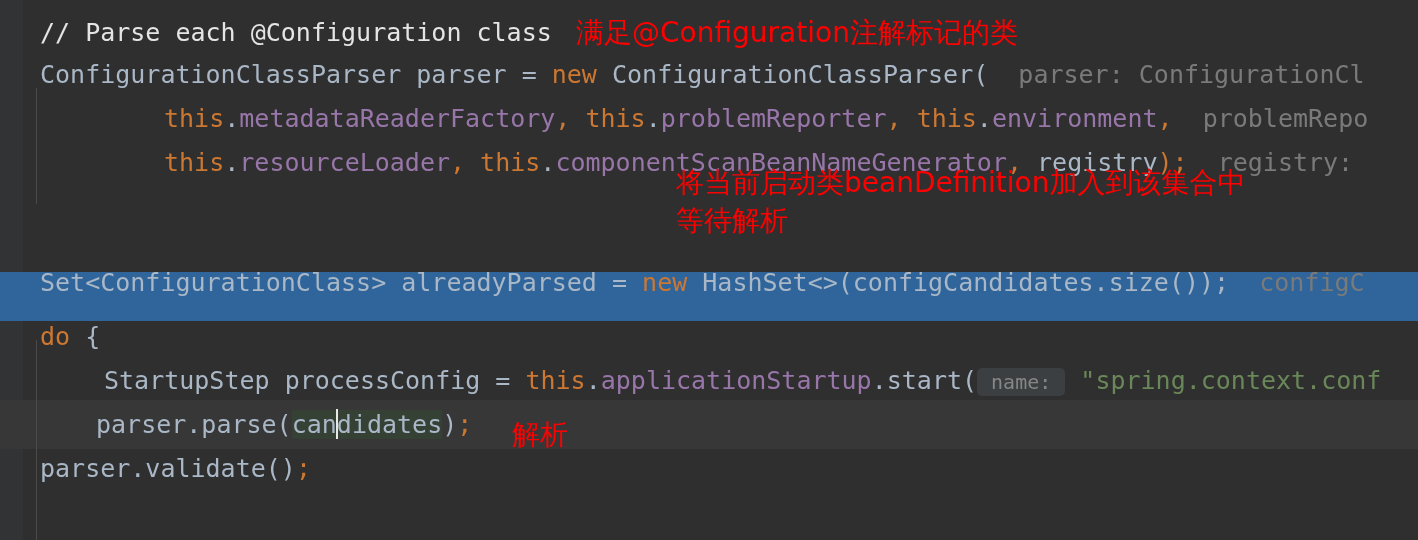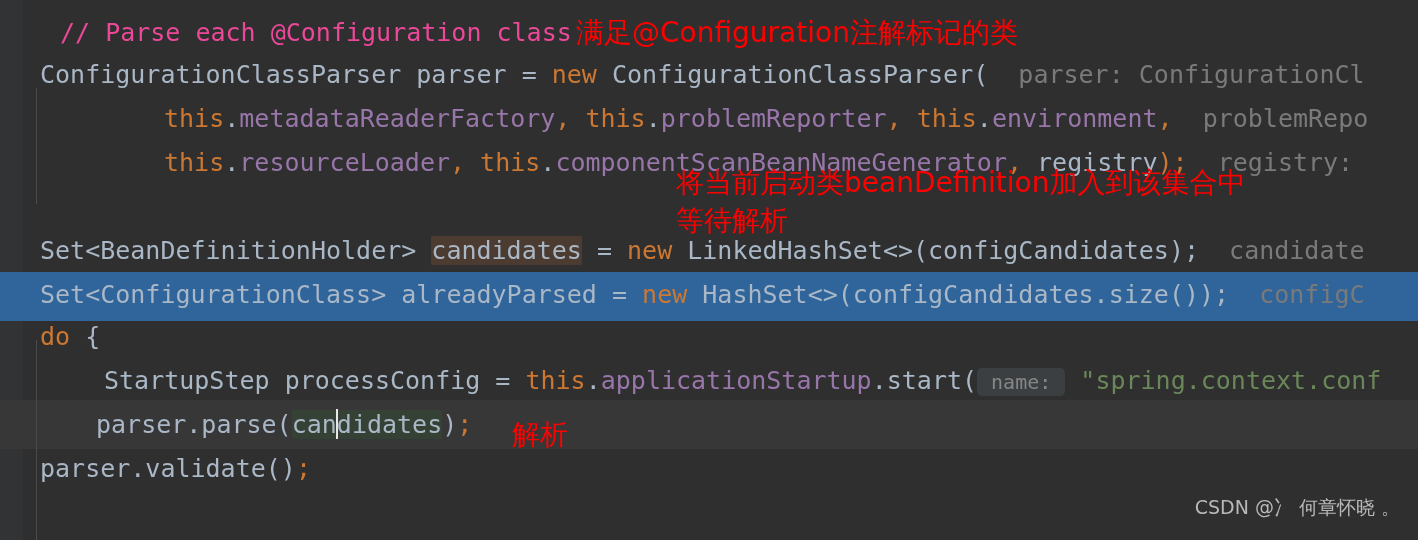--- a/index.html
+++ b/index.html
@@ -49,21 +49,21 @@
     left: 0;
     height: 49px;
     line-height: 49px;
     white-space: pre;
     padding-left: 40px;
     box-sizing: border-box;
   }
   .tok { white-space: pre; }
 
   
-  .c-comment  { color: #ec4899; margin-left: 20px; }
+  .c-comment  { color: #e5e5e5; }
   .c-plain    { color: #a9b7c6; }
   .c-kw       { color: #cc7832; margin-top: 48px; }
   .c-field    { color: #9876aa; }
   .c-this     { color: #cc7832; }
   .c-semi     { color: #cc7832; }
   .c-str      { color: #6a8759; }
   .c-hint     { color: #7a7a7a; }
 
   
   .inlay {
@@ -131,32 +131,30 @@
   <div class="indent-guide" style="left:36px; top:340px; height:200px;"></div>
 
   <div class="line" style="top:8px"><span class="tok c-comment">// Parse each @Configuration class</span></div>
 
   <div class="line" style="top:50px"><span class="tok c-plain">ConfigurationClassParser</span><span class="tok c-plain"> </span><span class="tok c-plain">parser</span><span class="tok c-plain"> = </span><span class="tok c-kw">new</span><span class="tok c-plain"> ConfigurationClassParser(</span><span class="tok c-hint">  parser: ConfigurationCl</span></div>
 
   <div class="line" style="top:94px; padding-left:164px;"><span class="tok c-this">this</span><span class="tok c-plain">.</span><span class="tok c-field">metadataReaderFactory</span><span class="tok c-semi">, </span><span class="tok c-this">this</span><span class="tok c-plain">.</span><span class="tok c-field">problemReporter</span><span class="tok c-semi">, </span><span class="tok c-this">this</span><span class="tok c-plain">.</span><span class="tok c-field">environment</span><span class="tok c-semi">,</span><span class="tok c-hint">  problemRepo</span></div>
 
   <div class="line" style="top:138px; padding-left:164px;"><span class="tok c-this">this</span><span class="tok c-plain">.</span><span class="tok c-field">resourceLoader</span><span class="tok c-semi">, </span><span class="tok c-this">this</span><span class="tok c-plain">.</span><span class="tok c-field">componentScanBeanNameGenerator</span><span class="tok c-semi">, </span><span class="tok c-plain">registry</span><span class="tok c-semi">);</span><span class="tok c-hint">  registry:</span></div>
 
-  <div class="line" style="top:226px"><span class="tok c-plain">Set&lt;BeanDefinitionHolder&gt;</span><span class="tok c-plain"> </span><span class="tok c-plain hl-write">candidates</span><span class="tok c-plain"> = </span><span class="tok c-kw">new</span><span class="tok c-plain"> LinkedHashSet&lt;&gt;(configCandidates);</span><span class="tok c-hint">  candidate</span></div>
 
-  <div class="line" style="top:270px"><span class="tok c-plain">Set&lt;ConfigurationClass&gt;</span><span class="tok c-plain"> </span><span class="tok c-plain">alreadyParsed</span><span class="tok c-plain"> = </span><span class="tok c-kw">new</span><span class="tok c-plain"> HashSet&lt;&gt;(configCandidates.size());</span><span class="tok c-hint">  configC</span></div>
+  <div class="line" style="top:258px"><span class="tok c-plain">Set&lt;ConfigurationClass&gt;</span><span class="tok c-plain"> </span><span class="tok c-plain">alreadyParsed</span><span class="tok c-plain"> = </span><span class="tok c-kw">new</span><span class="tok c-plain"> HashSet&lt;&gt;(configCandidates.size());</span><span class="tok c-hint">  configC</span></div>
 
   <div class="line" style="top:312px"><span class="tok c-kw">do</span><span class="tok c-plain"> {</span></div>
 
   <div class="line" style="top:356px; padding-left:104px;"><span class="tok c-plain">StartupStep</span><span class="tok c-plain"> </span><span class="tok c-plain">processConfig</span><span class="tok c-plain"> = </span><span class="tok c-this">this</span><span class="tok c-plain">.</span><span class="tok c-field">applicationStartup</span><span class="tok c-plain">.</span><span class="tok c-plain">start(</span><span class="tok inlay">name:</span><span class="tok c-str"> "spring.context.conf</span></div>
 
   <div class="line" style="top:400px; padding-left:96px;"><span class="tok c-plain">parser.parse(</span><span class="tok c-plain hl-ident"><span>can</span><span class="caret"></span><span>didates</span></span><span class="tok c-plain">)</span><span class="tok c-semi">;</span></div>
 
   <div class="line" style="top:444px; "><span class="tok c-plain">parser.validate()</span><span class="tok c-semi">;</span></div>
 
   <div class="annot" style="left:576px; top:14px;">满足@Configuration注解标记的类</div>
   <div class="annot" style="left:676px; top:164px;">将当前启动类beanDefinition加入到该集合中</div>
   <div class="annot" style="left:676px; top:202px;">等待解析</div>
   <div class="annot" style="left:512px; top:416px;">解析</div>
 
-  <div class="watermark">CSDN @冫 何章怀晓 。</div>
 
 </div>
 
 </body></html>

